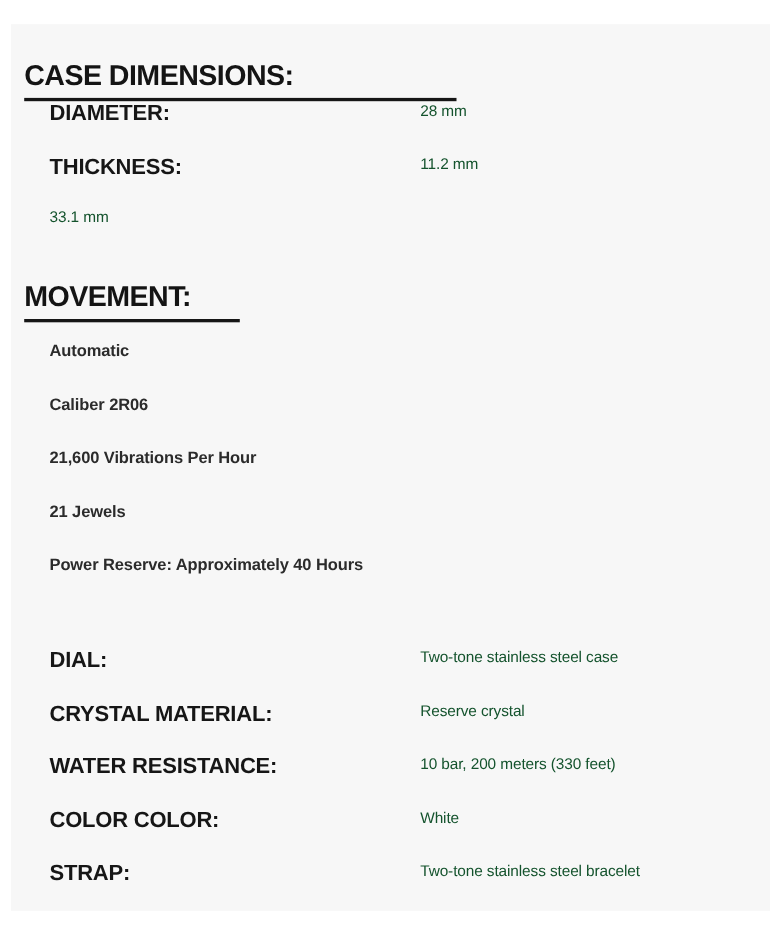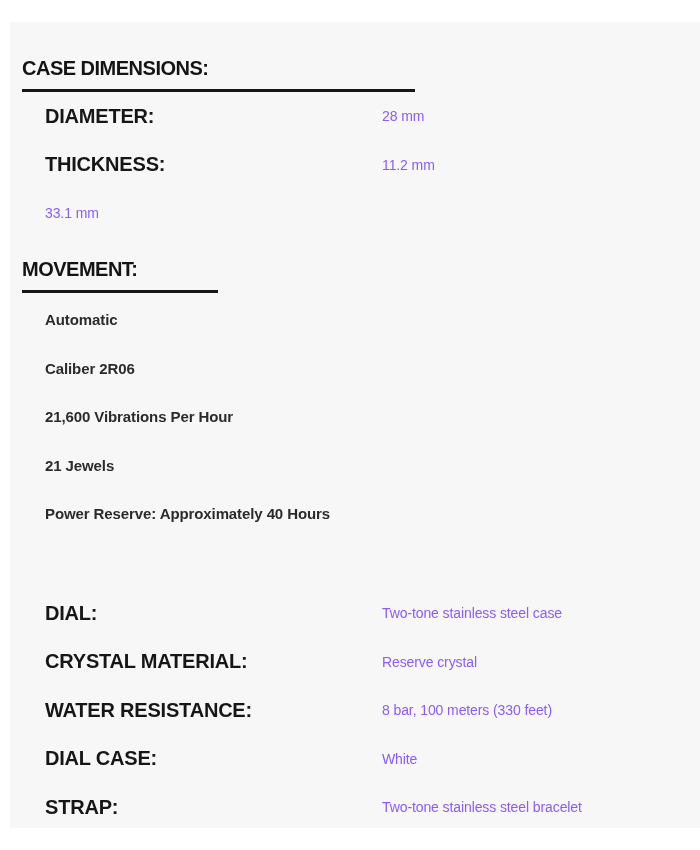--- a/index.html
+++ b/index.html
@@ -16,54 +16,54 @@
     left: 10px;
     top: 22px;
     width: 690px;
     height: 806px;
     background: #f7f7f7;
     box-sizing: border-box;
     padding-top: 32px;
   }
   h2.section-heading {
     margin: 0 0 0 12px;
-    font-size: 20px;
+    font-size: 26px;
     line-height: 28px;
     font-weight: 700;
     color: #141414;
     letter-spacing: -0.5px;
   }
   h2.section-heading.second {
     margin-top: 17px;
   }
   .heading-underline {
     height: 3px;
     background: #161616;
     margin: 7px 0 0 12px;
   }
   .heading-underline.wide { width: 393px; }
   .heading-underline.narrow { width: 196px; }
 
   .spec-row {
     height: 48.5px;
     display: flex;
-    align-items: center;
+    align-items: flex-start;
     padding-left: 35px;
   }
   .spec-label {
     width: 337px;
     flex: 0 0 337px;
     font-size: 20px;
     font-weight: 700;
     color: #161616;
     letter-spacing: -0.2px;
   }
   .spec-value {
     font-size: 14px;
-    color: #8b5cf6;
+    color: #14532d;
     letter-spacing: -0.1px;
   }
   .movement-list { margin-top: 3px; }
   .movement-item {
     height: 48.5px;
     display: flex;
     align-items: center;
     padding-left: 35px;
     font-size: 15px;
     font-weight: 700;
@@ -109,24 +109,24 @@
     <div class="spec-row">
       <div class="spec-label">DIAL:</div>
       <div class="spec-value">Two-tone stainless steel case</div>
     </div>
     <div class="spec-row">
       <div class="spec-label">CRYSTAL MATERIAL:</div>
       <div class="spec-value">Reserve crystal</div>
     </div>
     <div class="spec-row">
       <div class="spec-label">WATER RESISTANCE:</div>
-      <div class="spec-value">8 bar, 100 meters (330 feet)</div>
+      <div class="spec-value">10 bar, 200 meters (330 feet)</div>
     </div>
     <div class="spec-row">
-      <div class="spec-label">DIAL CASE:</div>
+      <div class="spec-label">COLOR COLOR:</div>
       <div class="spec-value">White</div>
     </div>
     <div class="spec-row">
       <div class="spec-label">STRAP:</div>
       <div class="spec-value">Two-tone stainless steel bracelet</div>
     </div>
   </div>
 
 </div>
 

